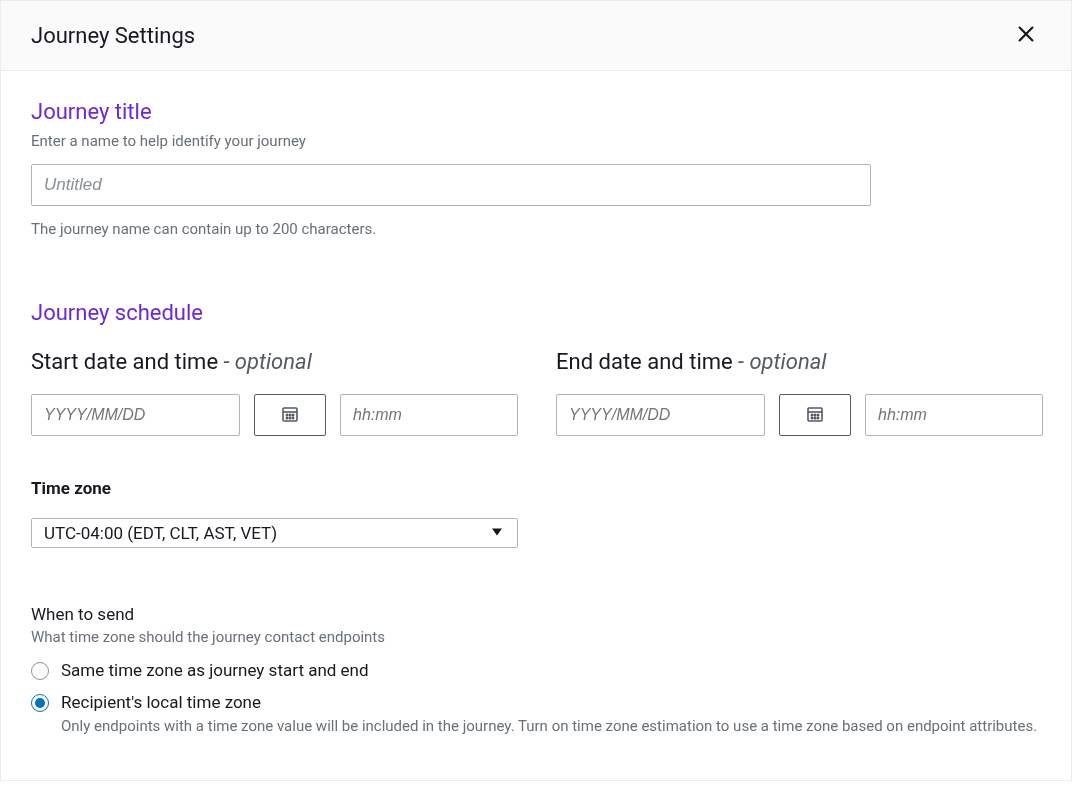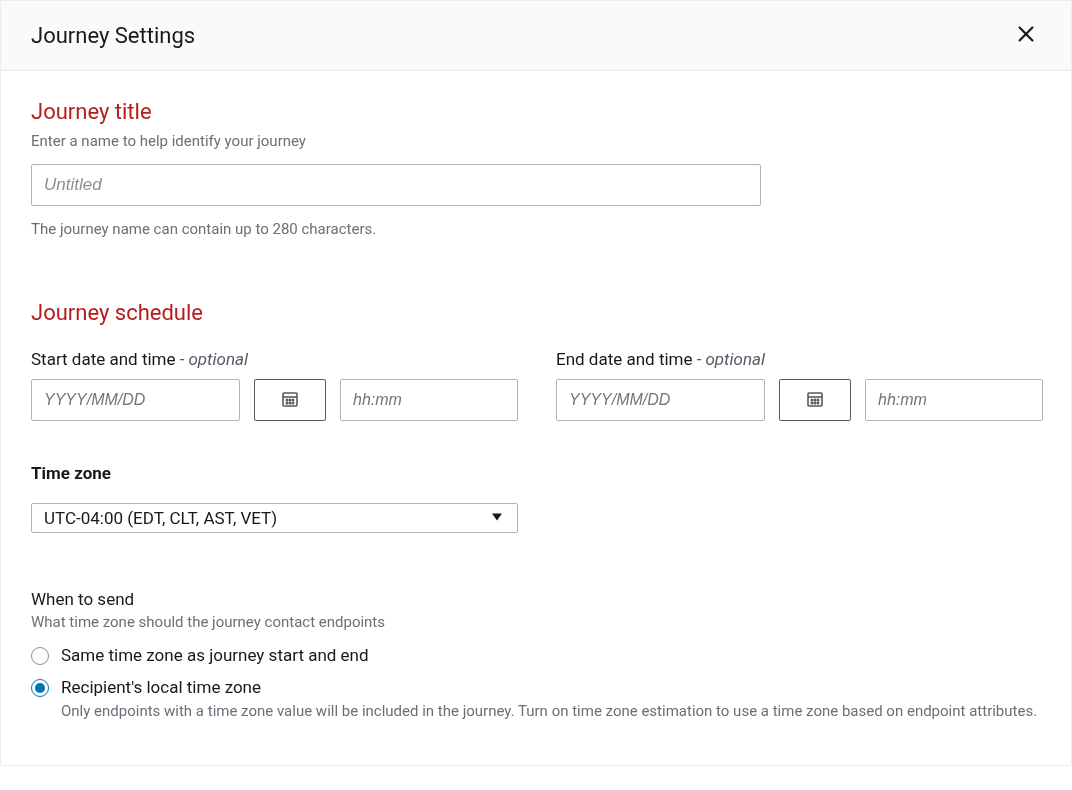--- a/index.html
+++ b/index.html
@@ -44,30 +44,30 @@
     .close-btn svg {
       width: 22px;
       height: 22px;
     }
     .panel-body {
       padding: 28px 30px 30px 30px;
     }
     .section-title {
       font-size: 22px;
       font-weight: 400;
-      color: #b91c1c;
+      color: #6d28d9;
       margin-bottom: 8px;
     }
     .section-desc {
       font-size: 15px;
       color: #687078;
       margin-bottom: 14px;
     }
     .text-input {
-      width: 730px;
+      width: 840px;
       max-width: 100%;
       height: 42px;
       border: 1px solid #aab7b8;
       border-radius: 2px;
       padding: 0 12px;
       font-size: 17px;
       font-style: italic;
       color: #687078;
       outline: none;
       background: #fff;
@@ -86,23 +86,23 @@
     }
     .schedule-row {
       display: flex;
       gap: 38px;
       margin-top: 24px;
     }
     .schedule-col {
       flex: 1;
     }
     .field-label {
-      font-size: 17px;
-      color: #16191f;
-      margin-bottom: 10px;
+      font-size: 22px;
+      color: #16191f;
+      margin-bottom: 20px;
       display: block;
     }
     .field-label .optional {
       font-style: italic;
       color: #545b64;
     }
     .date-time-group {
       display: flex;
       gap: 14px;
       align-items: stretch;
@@ -251,21 +251,21 @@
       </span>
     </button>
   </div>
 
   <div class="panel-body">
 
     <div>
       <div class="section-title">Journey title</div>
       <div class="section-desc">Enter a name to help identify your journey</div>
       <input type="text" class="text-input" placeholder="Untitled" style="">
-      <div class="hint">The journey name can contain up to 280 characters.</div>
+      <div class="hint">The journey name can contain up to 200 characters.</div>
     </div>
 
     <div class="gap-lg"></div>
 
     <div>
       <div class="section-title">Journey schedule</div>
 
       <div class="schedule-row">
 
         <div class="schedule-col">

